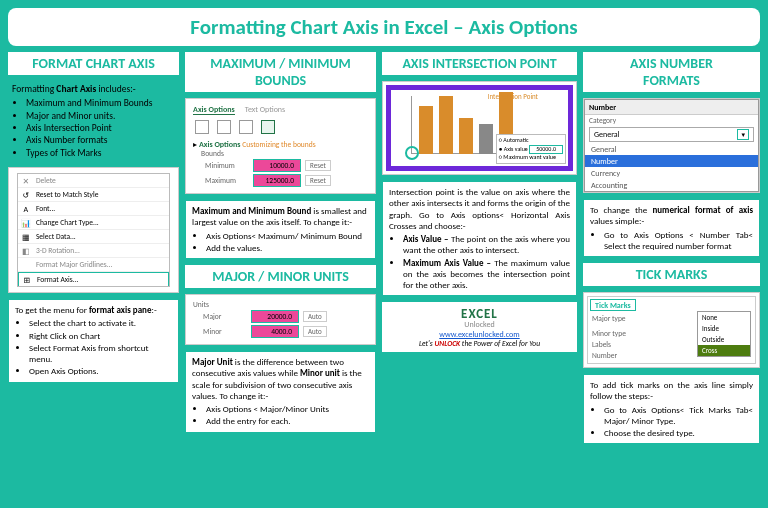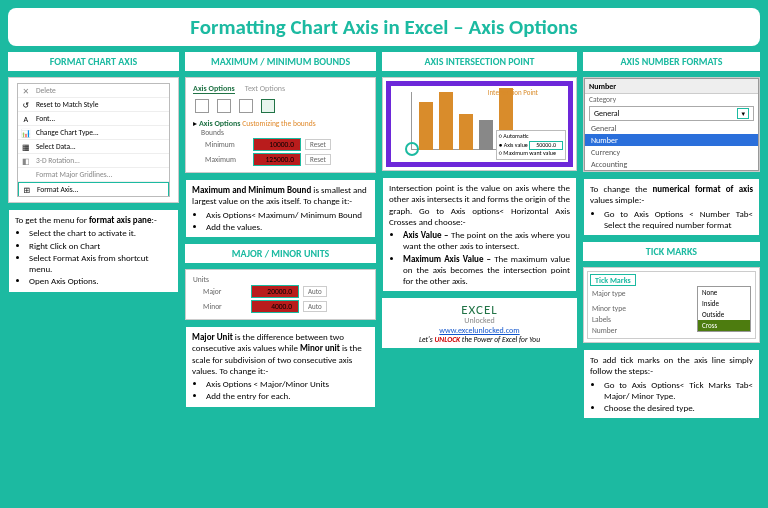--- a/index.html
+++ b/index.html
@@ -6,21 +6,21 @@
 body { width: 768px; height: 508px; background: #1cbaa1; font-family: Calibri, Arial, sans-serif; overflow: hidden; }
 .page { padding: 8px; }
 .title-bar { background: #fff; border-radius: 8px; text-align: center; padding: 6px 10px; margin-bottom: 6px; }
 .title-bar h1 { color: #1cbaa1; font-size: 21px; font-weight: bold; }
 .grid { display: flex; gap: 6px; }
 .col { display: flex; flex-direction: column; gap: 6px; }
 .col1 { width: 172px; }
 .col2 { width: 192px; }
 .col3 { width: 196px; }
 .col4 { width: 178px; }
-.sechead { background: #fff; color: #1cbaa1; font-weight: bold; font-size: 10px; text-align: center; padding: 3px 18px; }
+.sechead { background: #fff; color: #1cbaa1; font-weight: bold; font-size: 14px; text-align: center; padding: 3px 18px; }
 .card { background: #fff; border: 1.5px solid #1cbaa1; padding: 4px 6px; font-size: 9px; line-height: 1.25; }
 .card b { font-weight: bold; }
 .card ul { list-style: disc; padding-left: 14px; margin-top: 2px; }
 .card li { margin-bottom: 1px; }
 .imgbox { background: #fff; border: 1px solid #ccc; padding: 3px; font-size: 8px; }
 
 .introlist { background: transparent; font-size: 9.5px; line-height: 1.3; padding: 2px 4px; color: #000; }
 .introlist ul { list-style: disc; padding-left: 14px; margin-top: 2px; }
 
 .ctxmenu { background: #fff; border: 1px solid #bbb; font-size: 7.5px; color: #888; width: 94%; margin: 2px auto; }
@@ -35,21 +35,21 @@
 .axopt .tabs .on { color: #217346; font-weight: bold; border-bottom: 1.5px solid #217346; }
 .axopt .tabs .off { color: #999; }
 .axopt .iconrow { display: flex; gap: 8px; padding: 3px 6px; }
 .axopt .iconrow span { width: 14px; height: 14px; border: 1px solid #999; display: inline-block; }
 .axopt .iconrow .sel { border-color: #217346; background: #e8f5ee; }
 .axopt .group { padding: 2px 4px; }
 .axopt .grouptitle { color: #217346; font-weight: bold; font-size: 8px; }
 .axopt .cust { color: #e08a2c; font-size: 7.5px; }
 .axopt .row { display: flex; align-items: center; gap: 4px; padding: 1px 0; }
 .axopt .row .lbl { width: 44px; font-size: 7.5px; color: #666; }
-.axopt .row .val { border: 1.5px solid #1cbaa1; padding: 1px 6px; font-size: 7.5px; width: 48px; text-align: right; background: #b91c1c; }
+.axopt .row .val { border: 1.5px solid #1cbaa1; padding: 1px 6px; font-size: 7.5px; width: 48px; text-align: right; background: #ec4899; }
 .axopt .row .reset { font-size: 7px; border: 1px solid #ccc; padding: 0 4px; color: #666; }
 
 .chartmock { height: 86px; position: relative; background: #fff; border: 5px solid #6d28d9; overflow: hidden; }
 .chartmock .bar { position: absolute; bottom: 12px; width: 14px; background: #d98c2b; }
 .chartmock .axis { position: absolute; left: 20px; bottom: 12px; right: 4px; border-left: 1px solid #999; border-bottom: 1px solid #999; top: 6px; }
 .chartmock .ip { position: absolute; top: 2px; right: 30px; font-size: 7px; color: #d98c2b; text-align: center; }
 .chartmock .circle { position: absolute; left: 14px; bottom: 6px; width: 14px; height: 14px; border: 2px solid #1cbaa1; border-radius: 50%; }
 .chartmock .legend { position: absolute; right: 2px; bottom: 2px; border: 1px solid #bbb; font-size: 6px; padding: 2px; background: #fff; line-height: 1.2; }
 .chartmock .legend .lv { border: 1.5px solid #1cbaa1; padding: 0 6px; display: inline-block; }
 
@@ -62,38 +62,48 @@
 .tickwrap { border: 1px solid #ccc; font-size: 8px; background: #fff; padding: 2px; }
 .tickttl { color: #1cbaa1; font-weight: bold; border: 1.5px solid #1cbaa1; display: inline-block; padding: 0 4px; margin-bottom: 2px; }
 .tickrow { display: flex; justify-content: space-between; align-items: flex-start; font-size: 7.5px; color: #666; padding: 1px 2px; }
 .tickdrop { border: 1px solid #999; font-size: 7px; background: #fff; width: 54px; position: relative; }
 .tickdrop .dv { padding: 1px 4px; display: flex; justify-content: space-between; }
 .tickmenu { position: absolute; top: 14px; right: 4px; border: 1px solid #999; background: #fff; font-size: 7px; width: 54px; z-index: 5; }
 .tickmenu div { padding: 1px 4px; }
 .tickmenu .sel { background: #4d7c0f; color: #fff; }
 
 .footer { background: #fff; text-align: center; padding: 4px; font-size: 8px; }
-.footer .logo { font-size: 13px; font-weight: normal; letter-spacing: 1px; }
+.footer .logo { font-size: 13px; font-weight: bold; letter-spacing: 1px; }
 .footer .logo .g { color: #217346; }
 .footer a { color: #1155cc; font-size: 8px; text-decoration: underline; }
 .footer .tag { font-style: italic; font-size: 7.5px; }
 .footer .tag .u { color: #c00; font-weight: bold; }
 </style>
 </head>
 <body>
 
 <div class="page">
   <div class="title-bar">
     <h1>Formatting Chart Axis in Excel – Axis Options</h1>
   </div>
 
   <div class="grid">
 
     <div class="col col1">
       <div class="sechead">FORMAT CHART AXIS</div>
+      <div class="introlist">
+        <span>Formatting </span><b>Chart Axis</b><span> includes:-</span>
+        <ul>
+          <li>Maximum and Minimum Bounds</li>
+          <li>Major and Minor units.</li>
+          <li>Axis Intersection Point</li>
+          <li>Axis Number formats</li>
+          <li>Types of Tick Marks</li>
+        </ul>
+      </div>
 
       <div class="imgbox">
         <div class="ctxmenu">
           <div><span class="ctxmico">✕</span><span>Delete</span></div>
           <div class="active"><span class="ctxmico">↺</span><span>Reset to Match Style</span></div>
           <div class="active"><span class="ctxmico">A</span><span>Font...</span></div>
           <div class="active"><span class="ctxmico">📊</span><span>Change Chart Type...</span></div>
           <div class="active"><span class="ctxmico">▦</span><span>Select Data...</span></div>
           <div><span class="ctxmico">◧</span><span>3-D Rotation...</span></div>
           <div><span>Format Major Gridlines...</span></div>

